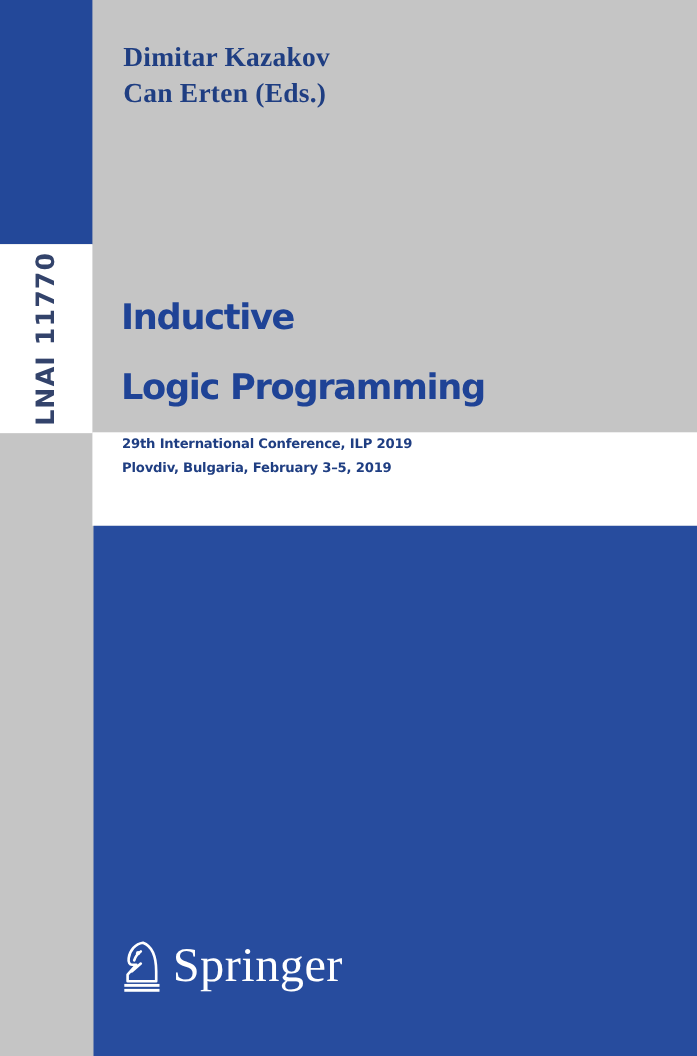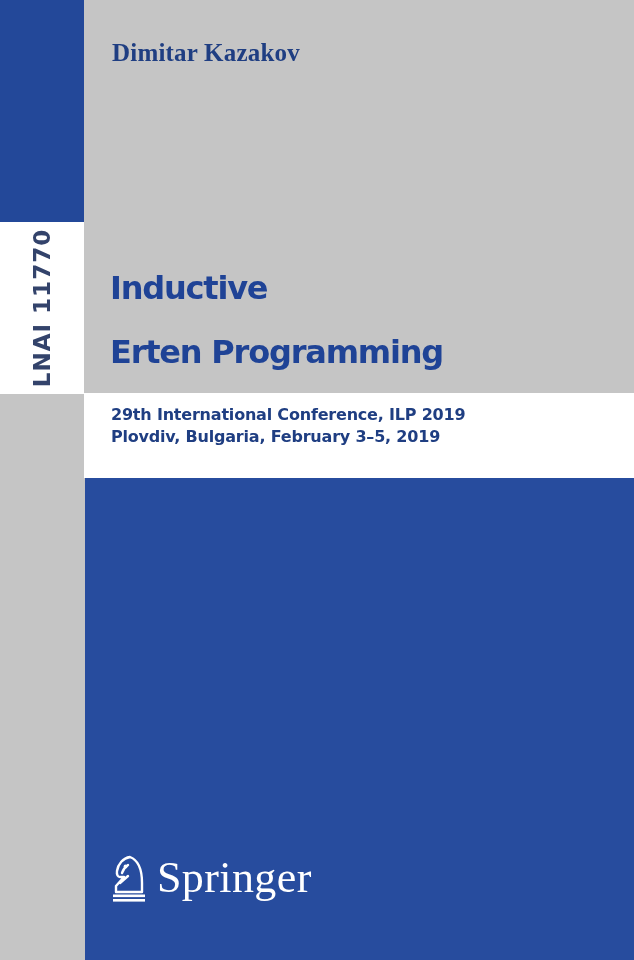--- a/index.html
+++ b/index.html
@@ -122,26 +122,26 @@
     font-weight: bold;
     font-size: 32px;
     line-height: 64px;
     letter-spacing: -1.2px;
   }
   .title .title-line { display: block; }
 
   .subtitle {
     position: absolute;
     left: 111px;
-    top: 404px;
+    top: 392px;
     width: 500px;
     color: #1f3e82;
     font-family: "DejaVu Sans", sans-serif;
     font-weight: bold;
-    font-size: 16px;
+    font-size: 12px;
     line-height: 22px;
     letter-spacing: -0.2px;
   }
   .subtitle .subtitle-line { display: block; }
 
   
   .springer-logo {
     position: absolute;
     left: 107px;
     top: 852px;
@@ -169,29 +169,30 @@
 
   <div class="plate-gray-top"></div>
   <div class="plate-blue-spine"></div>
   <div class="plate-lnai-box"></div>
   <div class="plate-gray-left-lower"></div>
   <div class="plate-white-band"></div>
   <div class="plate-blue-bottom"></div>
 
   <div class="editors">
     <span class="editor-line">Dimitar Kazakov</span>
+    <span class="editor-line">Can Erten (Eds.)</span>
   </div>
 
   <div class="lnai-label">
     <span>LNAI 11770</span>
   </div>
 
   <div class="title">
     <span class="title-line">Inductive</span>
-    <span class="title-line">Erten Programming</span>
+    <span class="title-line">Logic Programming</span>
   </div>
 
   <div class="subtitle">
     <span class="subtitle-line">29th International Conference, ILP 2019</span>
     <span class="subtitle-line">Plovdiv, Bulgaria, February 3–5, 2019</span>
   </div>
 
   <div class="springer-logo">
     <svg class="springer-mark" viewBox="0 0 46 52">
       <g fill="none" stroke="#ffffff" stroke-width="2.4" stroke-linejoin="round" stroke-linecap="round">

